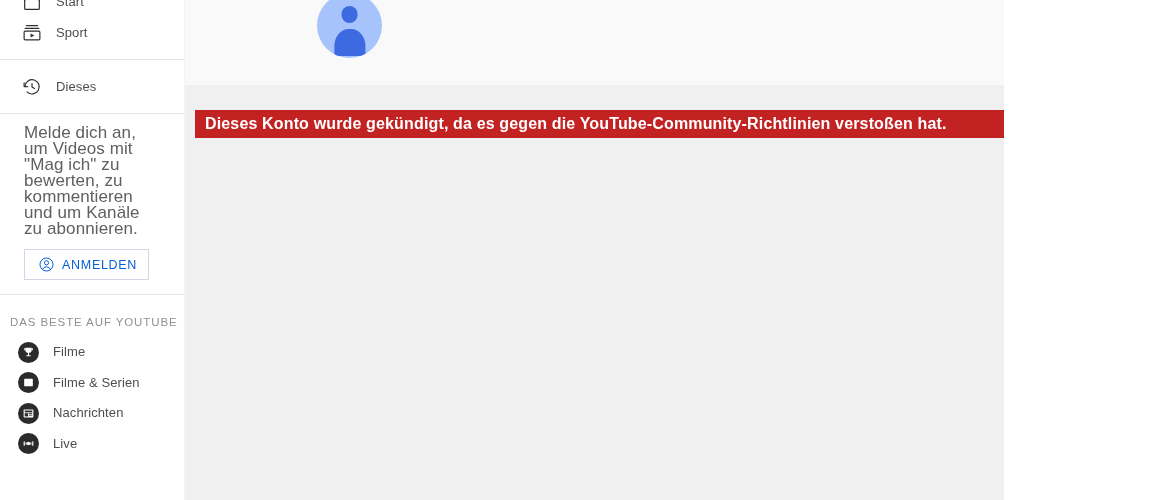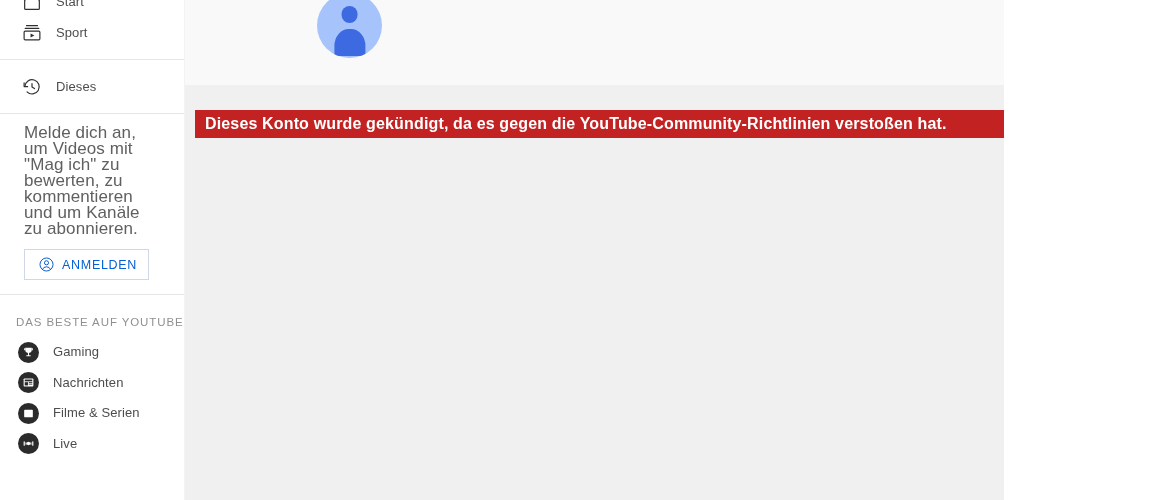--- a/index.html
+++ b/index.html
@@ -112,21 +112,21 @@
     color: #065fd4;
     white-space: nowrap;
   }
 
   
   .section-title {
     font-size: 11.5px;
     font-weight: 500;
     letter-spacing: 0.9px;
     color: #909090;
-    padding: 10px 0 9px 16px;
+    padding: 10px 0 9px 10px;
     text-transform: uppercase;
     white-space: nowrap;
   }
   .cat-item {
     display: flex;
     align-items: center;
     height: 30.5px;
     padding-left: 18px;
     box-sizing: border-box;
     cursor: pointer;
@@ -305,49 +305,49 @@
 
     <div class="section-title">DAS BESTE AUF YOUTUBE</div>
 
     <div class="cat-item">
       <span class="cat-icon">
         <svg viewBox="0 0 24 24" fill="#ffffff">
           <path d="M6 3h12v4a6 6 0 0 1-5 5.9V17h3v2H8v-2h3v-4.1A6 6 0 0 1 6 7z"></path>
           <path d="M4 4h2v4H4zM18 4h2v4h-2z"></path>
         </svg>
       </span>
-      <span class="cat-label">Gaming</span>
-    </div>
-
+      <span class="cat-label">Filme</span>
+    </div>
+
+
+    <div class="cat-item">
+      <span class="cat-icon">
+        <svg viewBox="0 0 24 24" fill="#ffffff">
+          <rect x="4" y="5" width="16" height="14" rx="1.6"></rect>
+        </svg>
+      </span>
+      <span class="cat-label">Filme &amp; Serien</span>
+    </div>
 
     <div class="cat-item">
       <span class="cat-icon">
         <svg viewBox="0 0 24 24" fill="#ffffff">
           <rect x="3" y="4.5" width="18" height="15" rx="1.4"></rect>
           <rect x="5" y="6.5" width="14" height="3.4" fill="#2b2b2b"></rect>
           <rect x="5" y="11.4" width="6" height="6" fill="#2b2b2b"></rect>
           <rect x="12.4" y="11.4" width="6.6" height="1.6" fill="#2b2b2b"></rect>
           <rect x="12.4" y="14.2" width="6.6" height="1.6" fill="#2b2b2b"></rect>
         </svg>
       </span>
       <span class="cat-label">Nachrichten</span>
     </div>
 
     <div class="cat-item">
       <span class="cat-icon">
         <svg viewBox="0 0 24 24" fill="#ffffff">
-          <rect x="4" y="5" width="16" height="14" rx="1.6"></rect>
-        </svg>
-      </span>
-      <span class="cat-label">Filme &amp; Serien</span>
-    </div>
-
-    <div class="cat-item">
-      <span class="cat-icon">
-        <svg viewBox="0 0 24 24" fill="#ffffff">
           <circle cx="12" cy="12" r="3.2"></circle>
           <rect x="3" y="8" width="2.2" height="8" rx="1"></rect>
           <rect x="6.6" y="9.6" width="2" height="4.8" rx="1"></rect>
           <rect x="18.8" y="8" width="2.2" height="8" rx="1"></rect>
           <rect x="15.4" y="9.6" width="2" height="4.8" rx="1"></rect>
         </svg>
       </span>
       <span class="cat-label">Live</span>
     </div>
 

